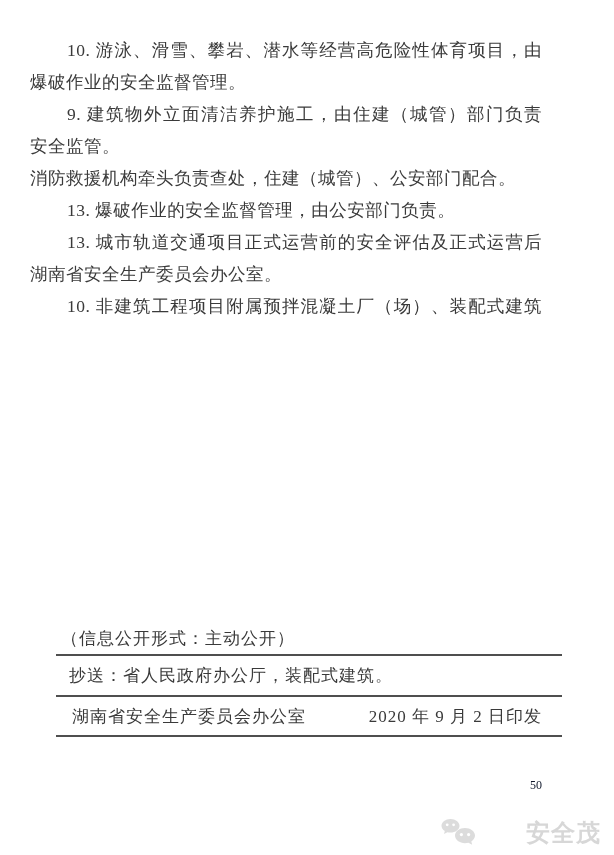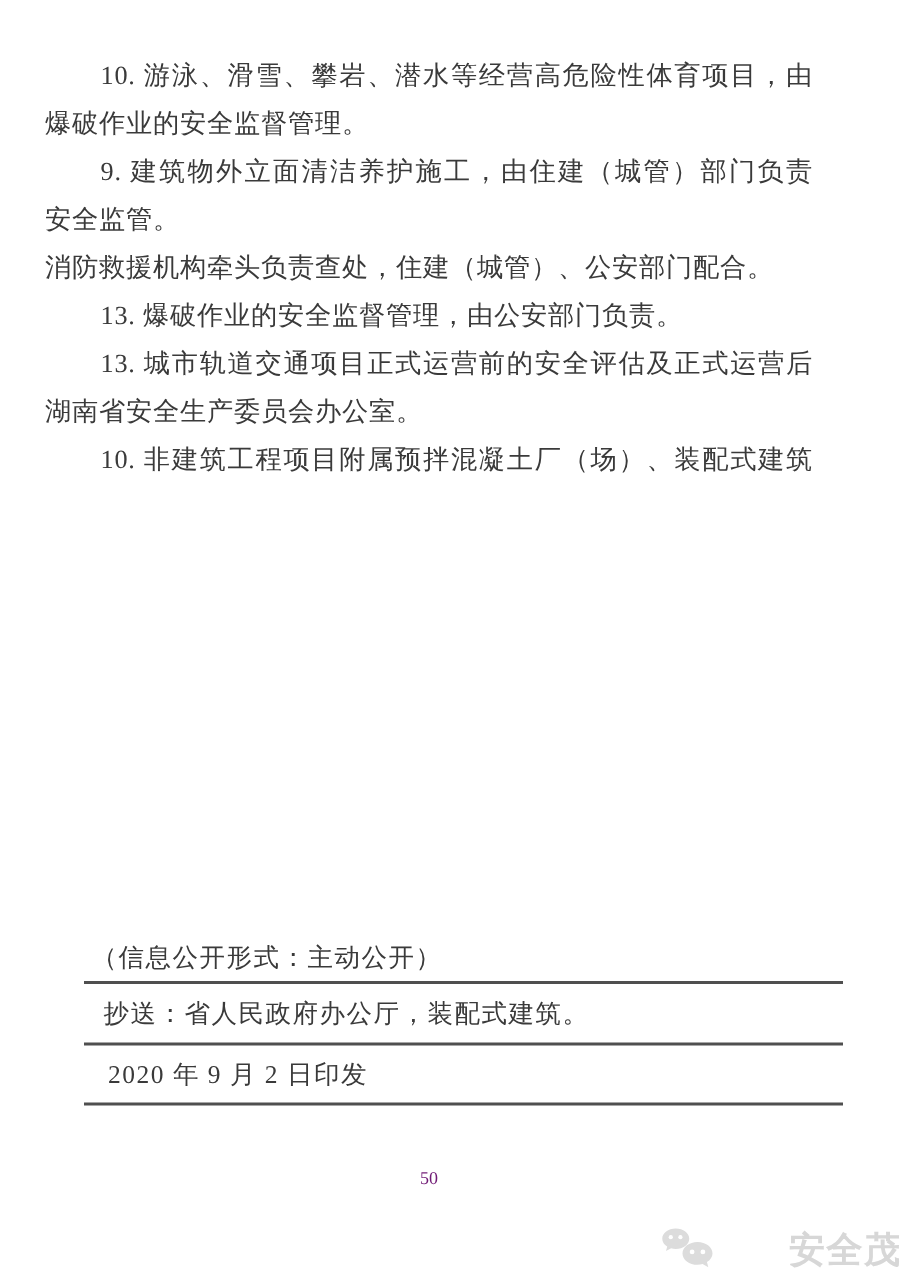--- a/index.html
+++ b/index.html
@@ -61,23 +61,23 @@
     justify-content:space-between;
     padding-left:16px;
     padding-right:20px;
     letter-spacing:1px;
   }
 
   
   .page-num {
     position:absolute;
     top:778px; left:30px; width:512px;
-    text-align:center;
+    text-align:right;
     font-size:12px;
-    color:#701a75;
+    color:#0f172a;
   }
 
   
   .watermark {
     position:absolute;
     right:13px; bottom:6px;
     display:flex;
     align-items:center;
     gap:4px;
     color:#d7d7d7;
@@ -125,20 +125,21 @@
     </div>
 
   </div>
 
   <div class="footer">
     <div class="disclosure">（信息公开形式：主动公开）</div>
     <div class="rule"></div>
     <div class="cc">抄送：省人民政府办公厅，装配式建筑。</div>
     <div class="rule"></div>
     <div class="issue-row">
+      <span>湖南省安全生产委员会办公室</span>
       <span>2020 年 9 月 2 日印发</span>
     </div>
     <div class="rule"></div>
   </div>
 
   <div class="page-num">50</div>
 
   <div class="watermark">
     <svg class="wm-icon" width="38" height="32" viewBox="0 0 38 32" xmlns="http://www.w3.org/2000/svg">
       <g fill="#dcdcdc">

